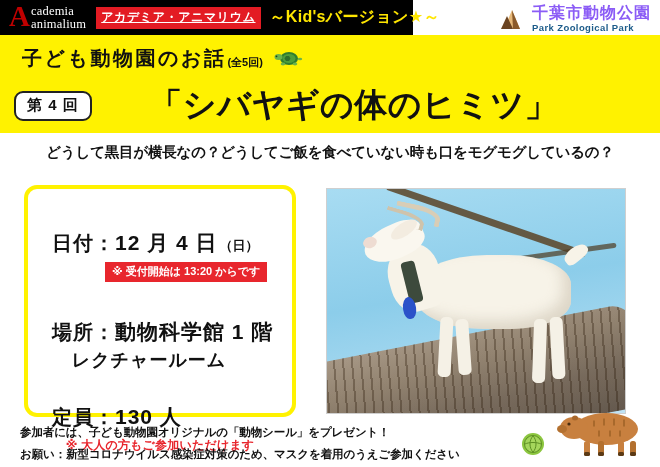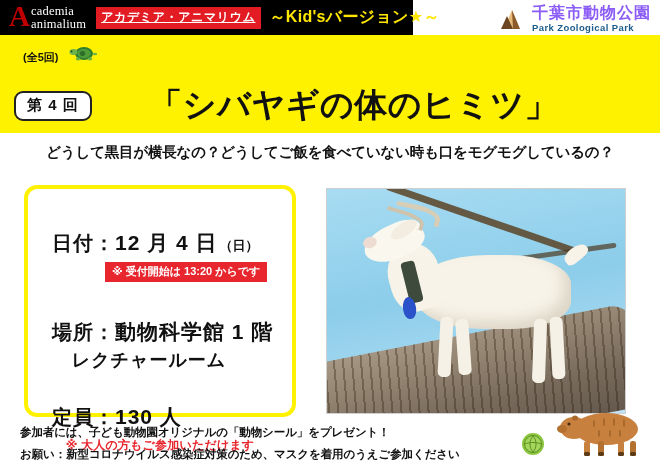--- a/index.html
+++ b/index.html
@@ -296,20 +296,21 @@
   </span>
   <span class="chiba-text">
     <span class="chiba-jp">千葉市動物公園</span>
     <span class="chiba-en">Park Zoological Park</span>
   </span>
 </div>
 
 <div class="yellow-band">
 
   <div class="series-line">
+    <span class="series-title">子ども動物園のお話</span>
     <span class="series-count">(全5回)</span>
     <span class="turtle-icon">
       <svg width="30" height="16" viewBox="0 0 30 16">
         <ellipse cx="16" cy="8.5" rx="9" ry="6.5" fill="#2f7d2f"></ellipse>
         <ellipse cx="16" cy="8.5" rx="6.5" ry="4.5" fill="#4f9e3a"></ellipse>
         <path d="M13 6 l3 0 l1.5 2.5 l-1.5 2.5 l-3 0 l-1.5 -2.5 Z" fill="#2d6e2a"></path>
         <ellipse cx="5.5" cy="7" rx="4" ry="3" fill="#6cb34a"></ellipse>
         <circle cx="3.5" cy="6.3" r=".9" fill="#1b3d16"></circle>
         <ellipse cx="10" cy="14" rx="2.3" ry="1.4" fill="#6cb34a"></ellipse>
         <ellipse cx="22" cy="14" rx="2.3" ry="1.4" fill="#6cb34a"></ellipse>

